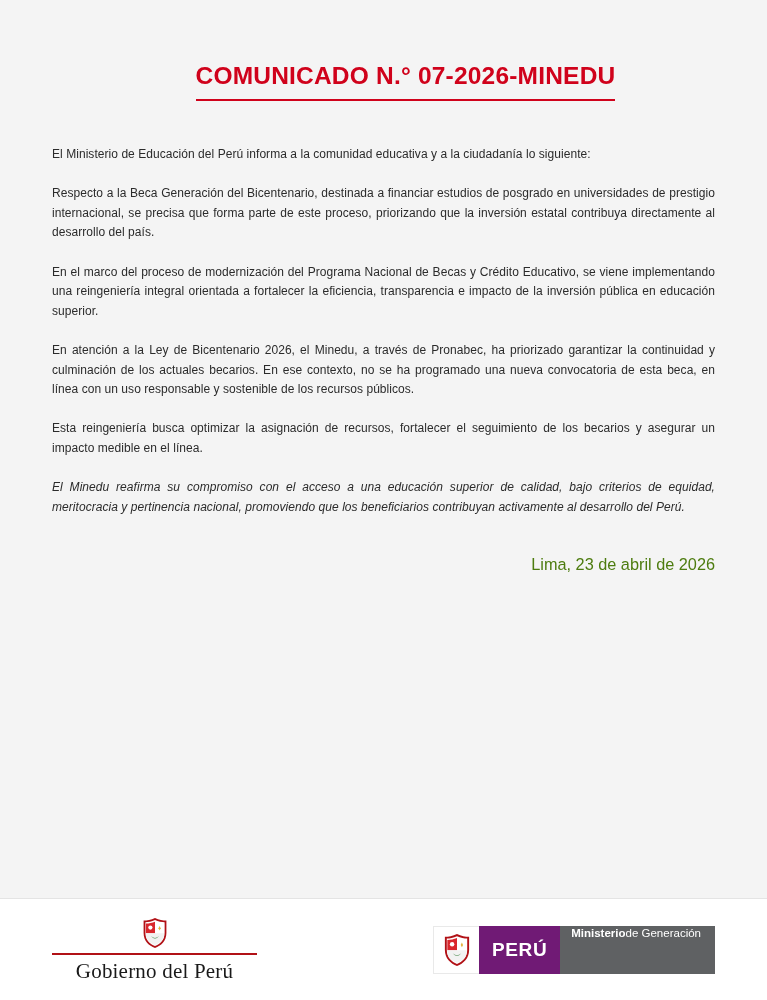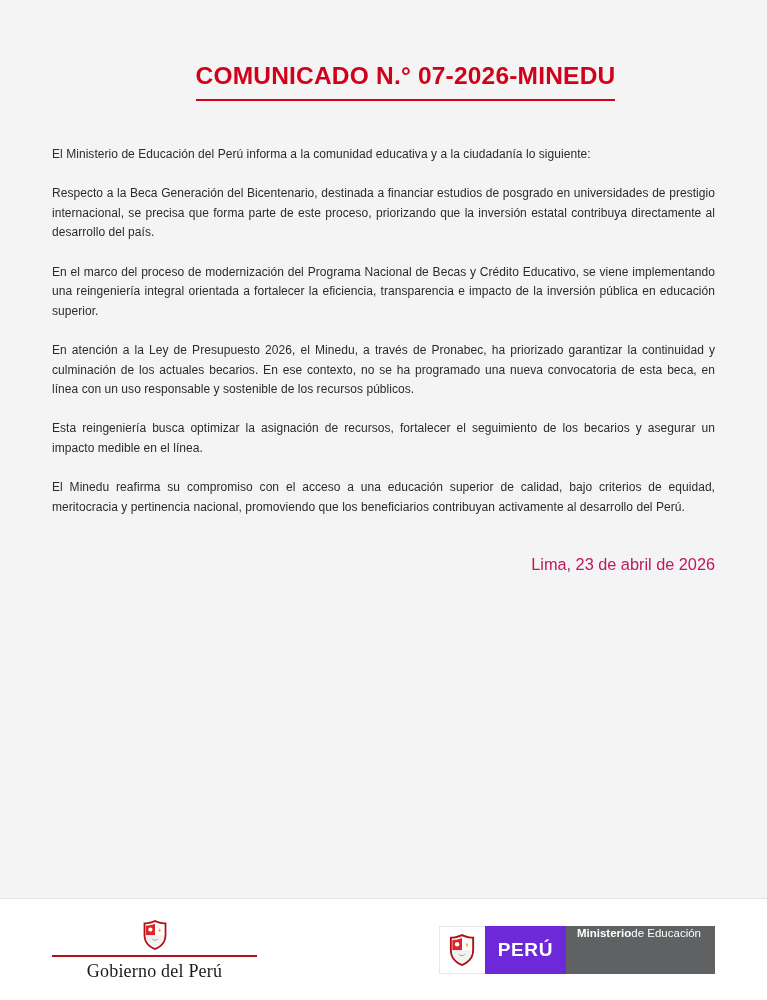--- a/index.html
+++ b/index.html
@@ -43,26 +43,26 @@
     margin-left: 44px;
   }
   .para {
     font-size: 12px;
     line-height: 1.62;
     color: #2b2b2b;
     text-align: justify;
     margin: 0 0 20px 0;
     letter-spacing: 0.05px;
   }
-  .para:last-of-type { margin-bottom: 0; }
+  .para:last-of-type { margin-bottom: 0; font-style: italic; }
   .signoff {
     margin-top: 38px;
     text-align: right;
     font-size: 16.3px;
-    color: #be185d;
+    color: #4d7c0f;
   }
   
   .footer {
     flex: 0 0 auto;
     height: 102px;
     background: #ffffff;
     border-top: 1px solid #e4e4e4;
     display: flex;
     align-items: center;
     justify-content: space-between;
@@ -81,40 +81,40 @@
     justify-content: center;
   }
   .gob-rule {
     width: 100%;
     height: 1.5px;
     background: #b11116;
     margin: 4px 0 4px 0;
   }
   .gob-text {
     font-family: "Liberation Serif", serif;
-    font-size: 18px;
+    font-size: 21px;
     color: #1a1a1a;
     letter-spacing: 0.2px;
   }
   .peru-block {
     display: flex;
     align-items: stretch;
     height: 48px;
   }
   .peru-shield {
     width: 46px;
     background: #ffffff;
     display: flex;
     align-items: center;
     justify-content: center;
     border: 1px solid #e9e9e9;
     border-right: none;
   }
   .peru-red {
-    background: #6d28d9;
+    background: #701a75;
     color: #ffffff;
     display: flex;
     align-items: center;
     padding: 0 13px;
     font-size: 19px;
     font-weight: bold;
     letter-spacing: 0.6px;
   }
   .peru-grey {
     background: #5f6163;
@@ -137,21 +137,21 @@
 
   <div class="content">
 
     <div class="title-wrap">
       <div class="title">COMUNICADO N.° 07-2026-MINEDU</div>
     </div>
 
     <p class="para">El Ministerio de Educación del Perú informa a la comunidad educativa y a la ciudadanía lo siguiente:</p>
     <p class="para">Respecto a la Beca Generación del Bicentenario, destinada a financiar estudios de posgrado en universidades de prestigio internacional, se precisa que forma parte de este proceso, priorizando que la inversión estatal contribuya directamente al desarrollo del país.</p>
     <p class="para">En el marco del proceso de modernización del Programa Nacional de Becas y Crédito Educativo, se viene implementando una reingeniería integral orientada a fortalecer la eficiencia, transparencia e impacto de la inversión pública en educación superior.</p>
-    <p class="para">En atención a la Ley de Presupuesto 2026, el Minedu, a través de Pronabec, ha priorizado garantizar la continuidad y culminación de los actuales becarios. En ese contexto, no se ha programado una nueva convocatoria de esta beca, en línea con un uso responsable y sostenible de los recursos públicos.</p>
+    <p class="para">En atención a la Ley de Bicentenario 2026, el Minedu, a través de Pronabec, ha priorizado garantizar la continuidad y culminación de los actuales becarios. En ese contexto, no se ha programado una nueva convocatoria de esta beca, en línea con un uso responsable y sostenible de los recursos públicos.</p>
     <p class="para">Esta reingeniería busca optimizar la asignación de recursos, fortalecer el seguimiento de los becarios y asegurar un impacto medible en el línea.</p>
     <p class="para">El Minedu reafirma su compromiso con el acceso a una educación superior de calidad, bajo criterios de equidad, meritocracia y pertinencia nacional, promoviendo que los beneficiarios contribuyan activamente al desarrollo del Perú.</p>
 
     <div class="signoff">Lima, 23 de abril de 2026</div>
 
   </div>
 
   <div class="footer">
 
     <div class="gob-block">
@@ -180,18 +180,18 @@
           <path d="M14 4.8 L14 16.2 L23.1 16.2 L23.1 6.6 C20 6.5 16.7 6 14 4.8 Z" fill="#ffffff"></path>
           <path d="M4.9 16.2 L23.1 16.2 L23.1 17.6 C23.1 23 18.9 26.3 14 28 C9.1 26.3 4.9 23 4.9 17.6 Z" fill="#f2f2f2"></path>
           <circle cx="9.4" cy="10.6" r="2.1" fill="#ffffff"></circle>
           <path d="M18.6 9 l1.1 2.2 -1.1 2.2 -1.1 -2.2 z" fill="#e3b23c"></path>
           <path d="M10 19 q4 4 8 0 q-4 5 -8 0 z" fill="#2f7a34"></path>
         </svg>
       </div>
       <div class="peru-red">PERÚ</div>
       <div class="peru-grey">
         <span class="l1">Ministerio</span>
-        <span class="l2">de Educación</span>
+        <span class="l2">de Generación</span>
       </div>
     </div>
 
   </div>
 </div>
 
 </body></html>

